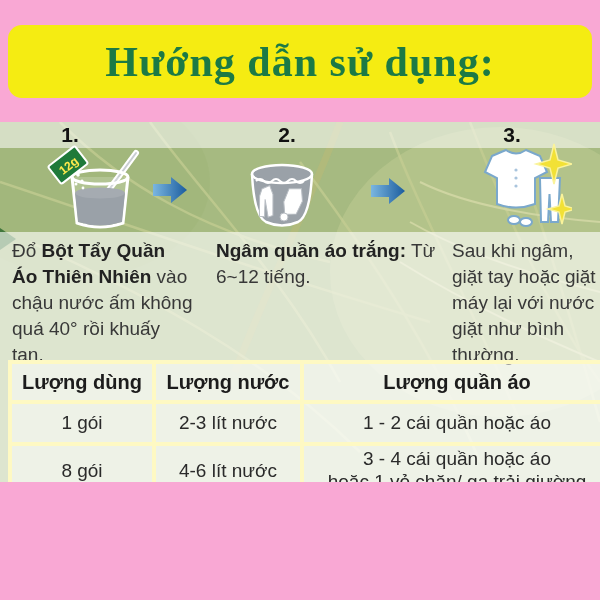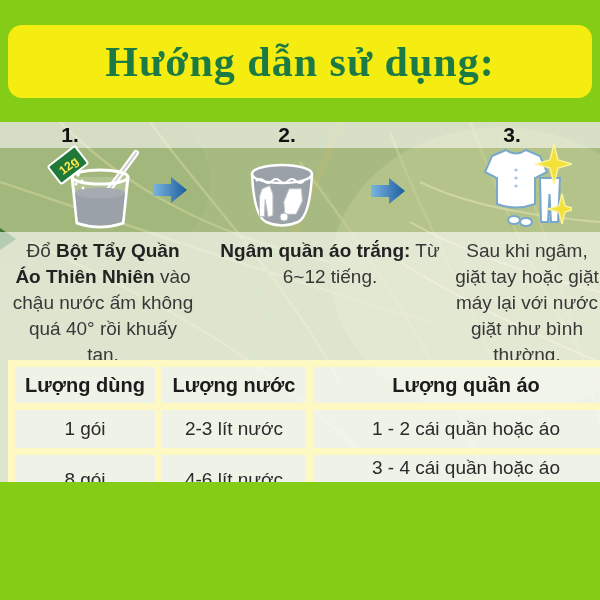--- a/index.html
+++ b/index.html
@@ -1,47 +1,47 @@
 <!DOCTYPE html>
 <html><head>
 <meta charset="utf-8">
 <style>
   html,body{margin:0;padding:0;}
-  .screen{position:relative;width:600px;height:600px;background:#84cc16;overflow:hidden;
+  .screen{position:relative;width:600px;height:600px;background:#f9a8d4;overflow:hidden;
           font-family:"Liberation Sans", sans-serif;}
 
   
   .banner{position:absolute;left:8px;top:25px;width:584px;height:73px;background:#f5ec12;
           border-radius:14px;display:flex;align-items:center;justify-content:center;}
   .banner h1{margin:0;font-family:"Liberation Serif", serif;font-weight:bold;
              font-size:42px;color:#1c7a45;letter-spacing:1px;}
 
   
   .leaf{position:absolute;left:0;top:122px;width:600px;height:360px;background:#a6ba81;overflow:hidden;}
   .leaf svg.veins{position:absolute;left:0;top:0;}
   .band-numbers{position:absolute;left:0;top:0;width:600px;height:26px;background:rgba(255,255,255,.55);}
   .band-text{position:absolute;left:0;top:110px;width:600px;height:250px;background:rgba(255,255,255,.62);}
 
   .step-num{position:absolute;top:1px;font-size:21px;font-weight:bold;color:#111;transform:translateX(-50%);}
   .num1{left:70px;} .num2{left:287px;} .num3{left:512px;}
 
   .icon-abs{position:absolute;}
 
   
-  .step-text{position:absolute;top:116px;font-size:19px;line-height:26px;color:#383838;text-align:center;}
+  .step-text{position:absolute;top:116px;font-size:19px;line-height:26px;color:#383838;}
   .step-text p{margin:0;}
   .step-text b{color:#222;}
   .col1{left:12px;width:182px;}
   .col2{left:216px;width:228px;}
   .col3{left:452px;width:150px;}
 
   
   .dose-table{position:absolute;left:8px;top:238px;width:584px;border-collapse:collapse;
               table-layout:fixed;}
-  .dose-table th,.dose-table td{border:7px solid #fef9c3;background:rgba(255,255,255,.5);
+  .dose-table th,.dose-table td{border:4px solid #fef9c3;background:rgba(255,255,255,.5);
               text-align:center;vertical-align:middle;white-space:pre-line;color:#2a2a2a;}
   .dose-table th{font-size:20px;font-weight:bold;height:34px;color:#1c1c1c;}
   .dose-table td{font-size:19px;}
   .row1 td{height:36px;}
   .row2 td{height:44px;line-height:23px;}
   .cw1{width:138px;} .cw2{width:142px;margin-top:13px;} .cw3{width:304px;}
 </style>
 </head>
 <body>
 

